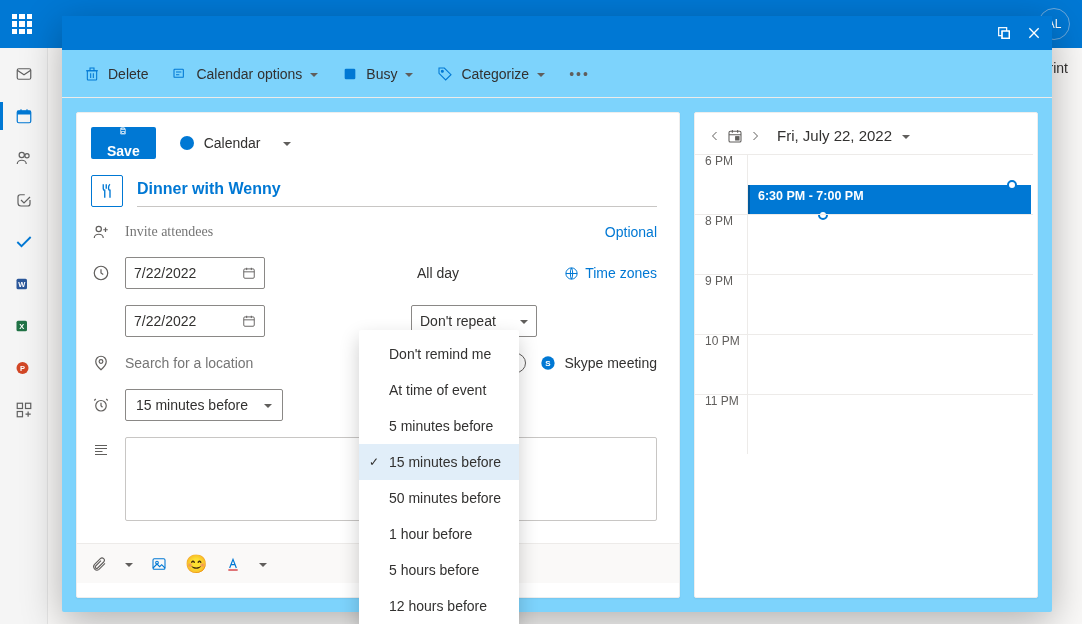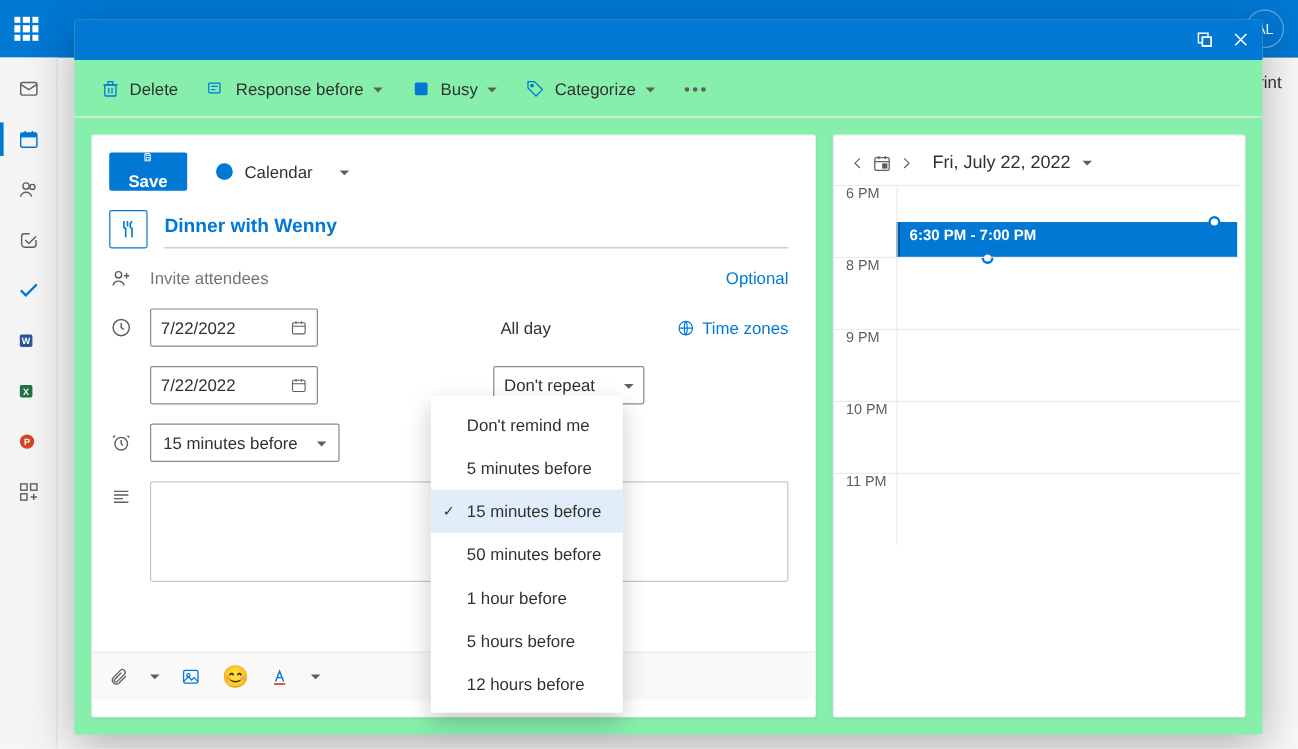--- a/index.html
+++ b/index.html
@@ -14,41 +14,41 @@
     
     .left-rail { position:absolute; left:0; top:48px; bottom:0; width:48px; background:#f5f5f5; border-right:1px solid #e6e6e6; display:flex; flex-direction:column; align-items:center; padding-top:16px; gap:22px; }
     .rail-ic { width:20px; height:20px; color:#616161; display:flex; align-items:center; justify-content:center; cursor:pointer; position:relative; }
     .rail-ic.active::before { content:""; position:absolute; left:-14px; top:-4px; bottom:-4px; width:3px; background:#0078d4; }
     .rail-ic.active { color:#0078d4; }
 
     
     .bg-print { position:absolute; right:14px; top:60px; display:flex; align-items:center; gap:6px; color:#323130; font-size:14px; }
 
     
-    .modal { position:absolute; left:62px; top:16px; right:30px; bottom:12px; background:#86efac; box-shadow:0 10px 40px rgba(0,0,0,.3); border-radius:2px; display:flex; flex-direction:column; overflow:visible; }
+    .modal { position:absolute; left:62px; top:16px; right:30px; bottom:12px; background:#7dd3fc; box-shadow:0 10px 40px rgba(0,0,0,.3); border-radius:2px; display:flex; flex-direction:column; overflow:visible; }
     .modal-header { height:34px; background:#0078d4; display:flex; align-items:center; justify-content:flex-end; padding:0 10px; gap:14px; }
     .hbtn { color:#fff; cursor:pointer; display:flex; align-items:center; }
     .modal-toolbar { height:48px; border-bottom:1px solid #edebe9; display:flex; align-items:center; padding:0 22px; gap:24px; color:#323130; font-size:14px; }
     .tbtn { display:flex; align-items:center; gap:8px; cursor:pointer; }
     .tbtn .chev { color:#605e5c; }
 
     .modal-body { flex:1; display:flex; padding:14px 0 14px 14px; gap:0; overflow:visible; }
     .panel-left { flex:1; background:#fff; border:1px solid #eee; border-radius:2px; padding:14px 22px 14px 14px; display:flex; flex-direction:column; position:relative; box-shadow:0 1px 2px rgba(0,0,0,.06); overflow:visible; }
     .save-row { display:flex; align-items:center; gap:24px; }
     .save-btn { background:#0078d4; color:#fff; border:none; height:32px; padding:0 16px; font-size:14px; font-weight:600; border-radius:2px; display:flex; align-items:center; gap:8px; cursor:pointer;flex-direction:column; }
     .cal-pill { display:flex; align-items:center; gap:10px; color:#323130; font-size:14px; }
     .dot { width:14px; height:14px; border-radius:50%; background:#0078d4; }
 
     .title-row { display:flex; align-items:center; gap:14px; margin-top:16px; }
     .title-icon { width:32px; height:32px; border:1px solid #0078d4; color:#0078d4; display:flex; align-items:center; justify-content:center; border-radius:2px; }
     .title-input { flex:1; border:none; border-bottom:1px solid #c8c6c4; font-size:16px; font-weight:600; color:#0078d4; padding:4px 0 8px 0; outline:none; }
 
     .form-row { display:flex; align-items:center; gap:14px; margin-top:16px; font-size:14px; color:#323130; }
     .row-icon { width:20px; color:#605e5c; display:flex; justify-content:center; }
-    .attendee-input { flex:1; border:none; outline:none; font-size:14px; color:#605e5c; }
+    .attendee-input { flex:1; border:none; outline:none; font-size:14px; color:#605e5c;font-family:Liberation Serif, serif; }
     .optional { color:#0078d4; font-size:14px; cursor:pointer; }
     .date-field { height:32px; border:1px solid #8a8886; border-radius:2px; padding:0 8px; display:flex; align-items:center; gap:8px; font-size:14px; color:#323130; width:140px; justify-content:space-between; }
     .allday { display:flex; align-items:center; gap:8px; }
     .linkish { color:#0078d4; display:flex; align-items:center; gap:6px; cursor:pointer; }
     .repeat-field { height:32px; border:1px solid #8a8886; border-radius:2px; padding:0 8px; display:flex; align-items:center; width:126px; font-size:14px; justify-content:space-between; }
     .loc-input { flex:1; border:none; outline:none; font-size:14px; color:#605e5c; }
     .toggle { width:40px; height:20px; border-radius:10px; border:1px solid #605e5c; position:relative; }
     .toggle::after { content:""; width:12px; height:12px; border-radius:50%; background:#605e5c; position:absolute; left:3px; top:3px; }
     .skype { display:flex; align-items:center; gap:8px; color:#323130; }
     .reminder-field { height:32px; border:1px solid #8a8886; border-radius:2px; padding:0 10px; display:flex; align-items:center; gap:10px; font-size:14px; width:158px; justify-content:space-between; }
@@ -187,21 +187,21 @@
           <rect x="5" y="7" width="14" height="14" rx="1"></rect>
           <path d="M3 7h18M9 3h6v4H9zM10 11v7M14 11v7"></path>
         </svg>
       <span>Delete</span>
     </div>
     <div class="tbtn">
       <svg width="16" height="16" viewBox="0 0 24 24" fill="none" stroke="#0078d4" stroke-width="1.6">
           <rect x="3" y="5" width="14" height="12" rx="1"></rect>
           <path d="M6 9h8M6 13h5"></path>
         </svg>
-      <span>Response before</span>
+      <span>Calendar options</span>
       <span class="chev chev-down"></span>
     </div>
     <div class="tbtn">
       <svg width="16" height="16" viewBox="0 0 24 24" fill="#0078d4">
           <rect x="4" y="4" width="16" height="16" rx="2"></rect>
         </svg>
       <span>Busy</span>
       <span class="chev chev-down"></span>
     </div>
     <div class="tbtn">
@@ -290,20 +290,37 @@
               <path d="M3 10h18M8 3v4M16 3v4"></path>
             </svg>
         </div>
         <div style="width:118px;"></div>
         <div class="repeat-field">
           <span>Don't repeat</span>
           <span class="chev chev-down"></span>
         </div>
       </div>
 
+      <div class="form-row">
+        <div class="row-icon">
+            <svg width="18" height="18" viewBox="0 0 24 24" fill="none" stroke="currentColor" stroke-width="1.6">
+              <path d="M12 21s-7-6-7-11a7 7 0 0114 0c0 5-7 11-7 11z"></path>
+              <circle cx="12" cy="10" r="2.5"></circle>
+            </svg>
+          </div>
+        <input class="loc-input" placeholder="Search for a location" style="">
+        <div class="toggle"></div>
+        <div class="skype">
+          <svg width="16" height="16" viewBox="0 0 24 24" fill="#0078d4">
+              <circle cx="12" cy="12" r="10"></circle>
+              <text x="12" y="16" text-anchor="middle" fill="#fff" font-size="12" font-weight="700">S</text>
+            </svg>
+          <span>Skype meeting</span>
+        </div>
+      </div>
 
       <div class="form-row">
         <div class="row-icon">
             <svg width="18" height="18" viewBox="0 0 24 24" fill="none" stroke="currentColor" stroke-width="1.6">
               <circle cx="12" cy="13" r="7"></circle>
               <path d="M12 9v4l2 2M5 4L3 6M19 4l2 2"></path>
             </svg>
           </div>
         <div class="reminder-field">
           <span>15 minutes before</span>
@@ -339,20 +356,21 @@
             <svg width="16" height="16" viewBox="0 0 24 24" fill="none" stroke="#0078d4" stroke-width="1.8">
               <path d="M7 18L12 5l5 13M9 13h6"></path>
               <rect x="5" y="20" width="14" height="2" fill="#d13438" stroke="none"></rect>
             </svg>
           </span>
         <span class="chev chev-down"></span>
       </div>
 
       <div class="menu" id="reminder-menu">
           <div class="menu-item">Don't remind me</div>
+          <div class="menu-item">At time of event</div>
           <div class="menu-item">5 minutes before</div>
           <div class="menu-item selected">15 minutes before</div>
           <div class="menu-item">50 minutes before</div>
           <div class="menu-item">1 hour before</div>
           <div class="menu-item">5 hours before</div>
           <div class="menu-item">12 hours before</div>
         </div>
     </div>
 
     <div class="panel-right">

